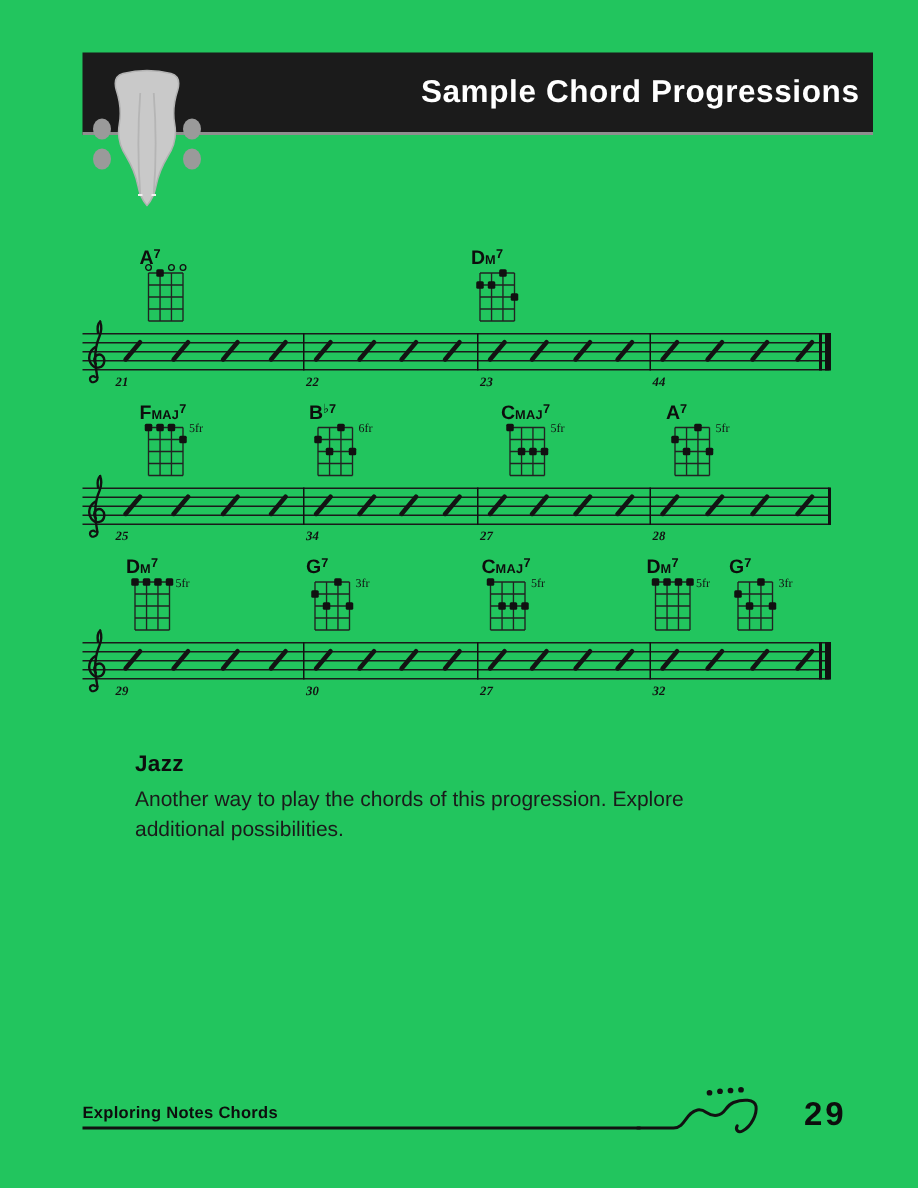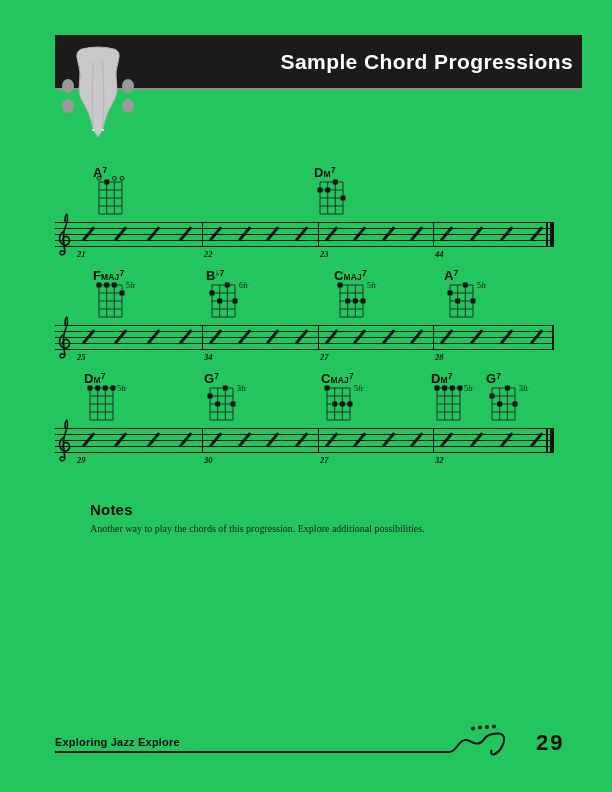--- a/index.html
+++ b/index.html
@@ -34,21 +34,21 @@
   .chord-label .cp{font-size:8.5px;font-weight:800;position:relative;top:-4.5px;
                    font-family:"Liberation Sans","DejaVu Sans",sans-serif;}
   .chord-diagram{position:absolute;top:-46px;overflow:visible;}
   .fret-label{position:absolute;top:-44px;font-family:"Liberation Serif",serif;
               font-size:8px;color:#111;white-space:nowrap;}
 
   
   .notes-heading{position:absolute;left:90px;top:501px;font-size:15px;font-weight:800;
                  letter-spacing:.2px;color:#0d0d0d;}
   .notes-body{position:absolute;left:90px;top:522px;width:414px;
-              font-family:Liberation Serif, serif;font-size:10px;line-height:1.45;color:#1a1a1a;}
+              font-family:Liberation Sans, sans-serif;font-size:14px;line-height:1.45;color:#1a1a1a;}
 
   
   .footer-title{position:absolute;left:55px;top:736px;font-size:11px;font-weight:800;
                 letter-spacing:.2px;color:#0d0d0d;}
   .footer-rule{position:absolute;left:55px;top:751px;width:372px;height:2px;background:#111;}
   .flourish{position:absolute;left:425px;top:720px;width:90px;height:50px;overflow:visible;}
   .page-number{position:absolute;left:536px;top:730px;font-size:22px;font-weight:800;
                letter-spacing:2px;color:#0d0d0d;}
 </style>
 </head>
@@ -386,24 +386,24 @@
             <rect x="-0.5" y="11.5" width="5" height="5" rx="1" fill="#111"></rect>
             <rect x="7.199999999999999" y="19.5" width="5" height="5" rx="1" fill="#111"></rect>
             <rect x="14.8" y="3.5" width="5" height="5" rx="1" fill="#111"></rect>
             <rect x="22.5" y="19.5" width="5" height="5" rx="1" fill="#111"></rect>
           </svg>
           <div class="fret-label" style="left:29px">3fr</div>
         </div>
       </div>
     </div>
 
-  <div class="notes-heading">Notes</div>
+  <div class="notes-heading">Jazz</div>
   <div class="notes-body">Another way to play the chords of this progression. Explore additional possibilities.</div>
 
-  <div class="footer-title">Exploring Jazz Explore</div>
+  <div class="footer-title">Exploring Notes Chords</div>
   <div class="footer-rule"></div>
   <svg class="flourish" viewBox="0 0 90 50">
     <path d="M0,32 L24,32 C32,32 32,21.5 40,20 C46,19 46,24.5 53,23.5 C59,22.7 58,17.5 64,15 C70,12.7 78,12.5 79,17.5 C79.8,22.5 76,31 70,34 C67,35.5 65,33 66.5,30.5" fill="none" stroke="#111" stroke-width="2" stroke-linecap="round"></path>
     <circle cx="48" cy="8.5" r="1.9" fill="#111"></circle>
     <circle cx="55" cy="7.5" r="1.9" fill="#111"></circle>
     <circle cx="62" cy="7" r="1.9" fill="#111"></circle>
     <circle cx="69" cy="6.5" r="1.9" fill="#111"></circle>
   </svg>
   <div class="page-number">29</div>
 

